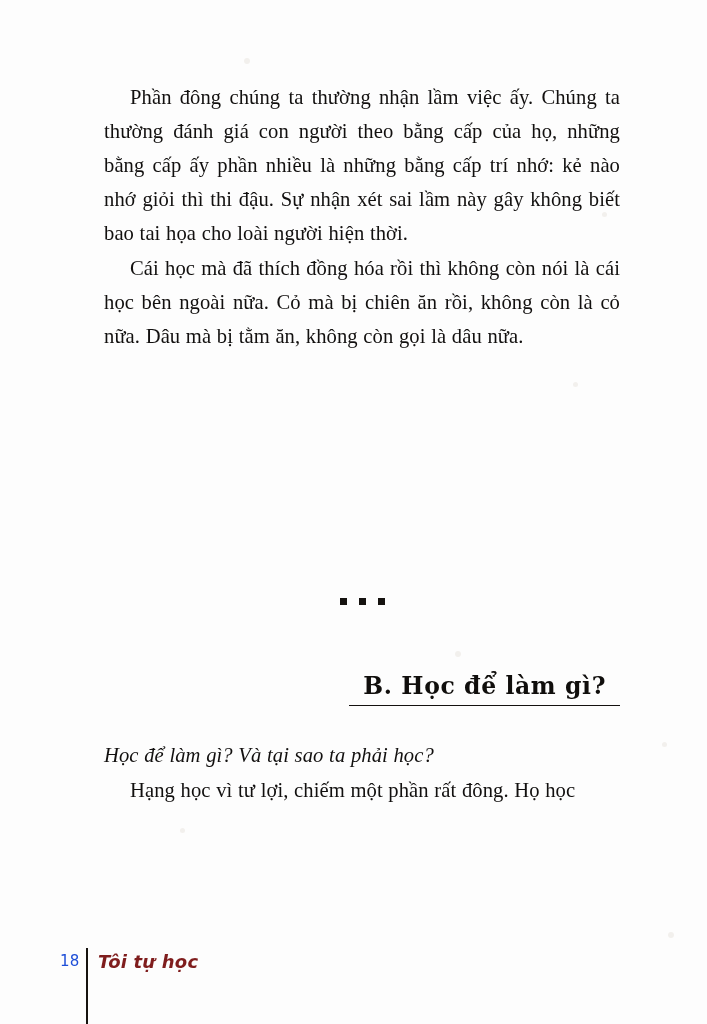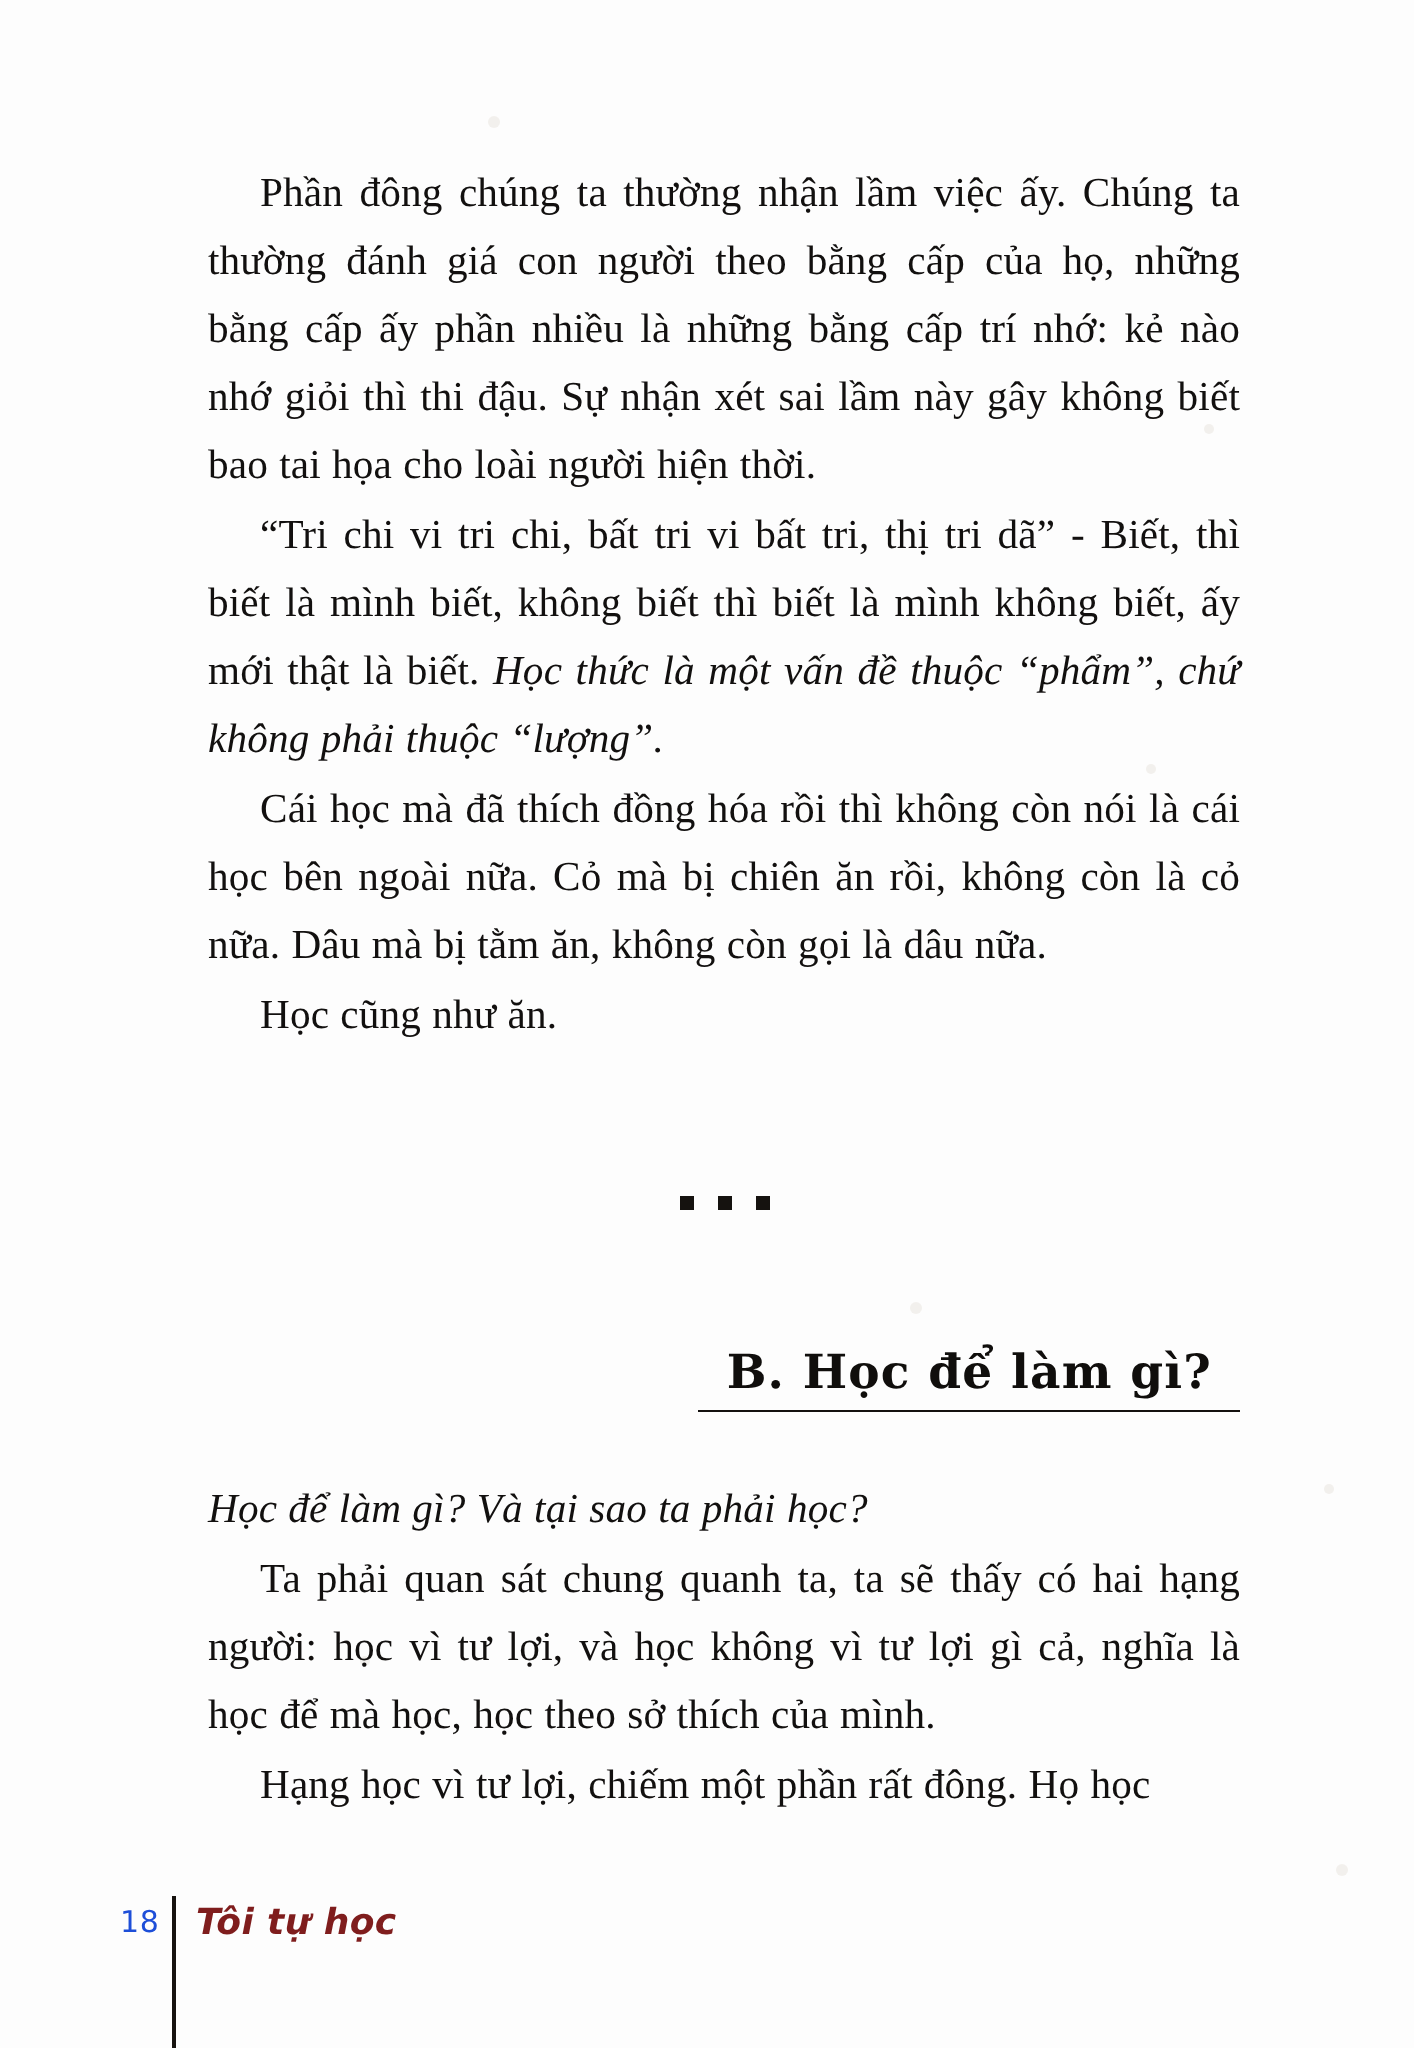--- a/index.html
+++ b/index.html
@@ -149,41 +149,38 @@
   <div class="speckle" style="left:455px;top:651px;width:6px;height:6px;"></div>
   <div class="speckle" style="left:662px;top:742px;width:5px;height:5px;"></div>
   <div class="speckle" style="left:180px;top:828px;width:5px;height:5px;"></div>
   <div class="speckle" style="left:668px;top:932px;width:6px;height:6px;"></div>
 
   <div class="textblock">
 
     <p class="para">Phần đông chúng ta thường nhận lầm việc ấy. Chúng ta thường đánh giá con người theo bằng cấp của họ, những bằng cấp ấy phần nhiều là những bằng cấp trí nhớ: kẻ nào nhớ giỏi thì thi đậu. Sự nhận xét sai lầm này gây không biết bao tai họa cho loài người hiện thời.</p>
 
 
-    <p class="para"><span>“Tri chi vi tri chi, bất tri vi bất tri, thị tri dã” - Biết, thì biết là mình biết, không biết thì biết là mình không biết, ấy mới thật là biết. </span><em class="it">Học thức là một vấn đề thuộc “phẩm”, chứ không phải thuộc “lượng”.</em></p>
 
     <p class="para">Cái học mà đã thích đồng hóa rồi thì không còn nói là cái học bên ngoài nữa. Cỏ mà bị chiên ăn rồi, không còn là cỏ nữa. Dâu mà bị tằm ăn, không còn gọi là dâu nữa.</p>
 
-    <p class="para">Học cũng như ăn.</p>
 
     <div class="dots">
       <span class="sq"></span><span class="sq"></span><span class="sq"></span>
     </div>
 
     <div class="heading-wrap">
       <span class="heading">B. Học để làm gì?</span>
     </div>
 
   </div>
 
   <div class="textblock" style="top:738px;">
 
     <p class="para noindent"><em class="it">Học để làm gì? Và tại sao ta phải học?</em></p>
 
-    <p class="para">Ta phải quan sát chung quanh ta, ta sẽ thấy có hai hạng người: học vì tư lợi, và học không vì tư lợi gì cả, nghĩa là học để mà học, học theo sở thích của mình.</p>
 
     <p class="para">Hạng học vì tư lợi, chiếm một phần rất đông. Họ học</p>
   </div>
 
   <div class="footer">
     <span class="pageno">18</span>
     <span class="rule"></span>
     <span class="booktitle">Tôi tự học</span>
   </div>
 

